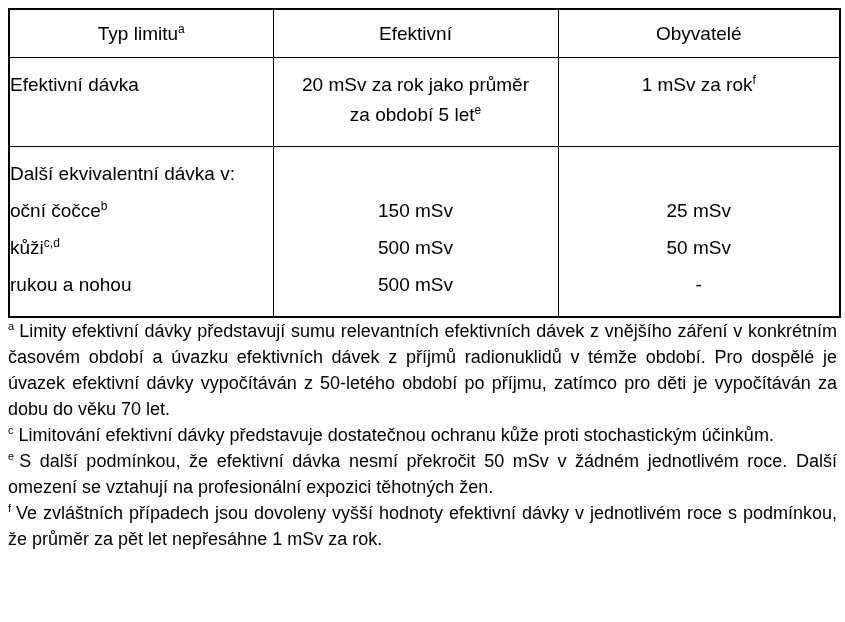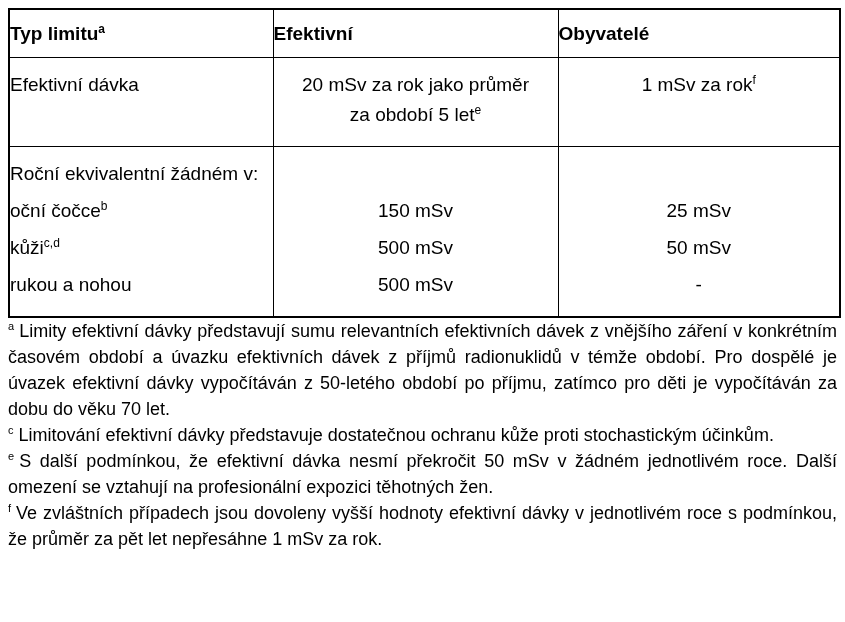--- a/index.html
+++ b/index.html
@@ -31,22 +31,22 @@
   table.limits-table col.c2 { width: 285px; }
   table.limits-table col.c3 { width: 282px; }
   table.limits-table th,
   table.limits-table td {
     border: 1px solid #000000;
     padding: 0;
     background: #ffffff;
   }
   tr.header-row th {
     height: 47px;
-    font-weight: bold;
-    text-align: left;
+    font-weight: normal;
+    text-align: center;
     vertical-align: middle;
     font-size: 19px;
   }
   tr.row-effective td {
     height: 76px;
     vertical-align: top;
     padding-top: 12px;
     line-height: 30px;
     margin-left: 20px;
   }
@@ -118,21 +118,21 @@
           <div>
             <span>za období 5 let</span><sup class="tsup">e</sup>
           </div>
         </td>
         <td class="cell-center">
           <span>1 mSv za rok</span><sup class="tsup">f</sup>
         </td>
       </tr>
       <tr class="row-equivalent">
         <td class="cell-label">
-          <div class="eqline">Roční ekvivalentní žádném v:</div>
+          <div class="eqline">Další ekvivalentní dávka v:</div>
           <div class="eqline">
             <span>oční čočce</span><sup class="tsup">b</sup>
           </div>
           <div class="eqline">
             <span>kůži</span><sup class="tsup">c,d</sup>
           </div>
           <div class="eqline">
             <span>rukou a nohou</span><sup class="tsup"></sup>
           </div>
         </td>

